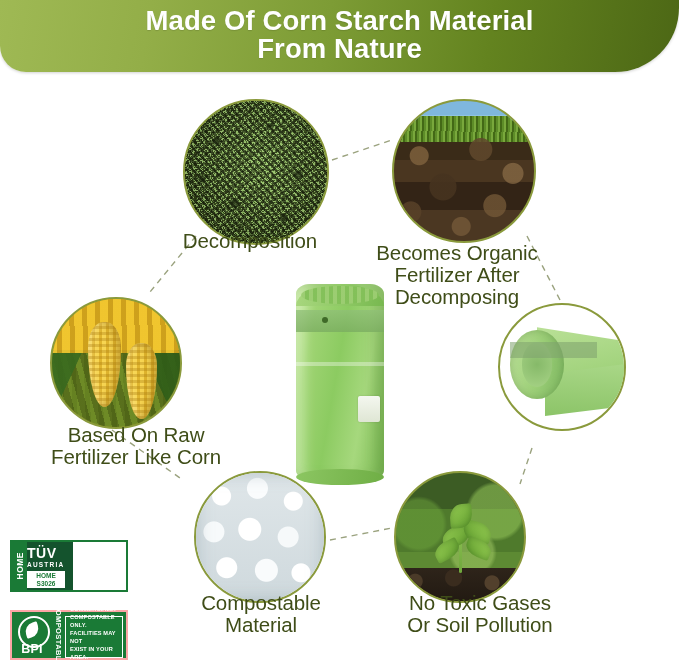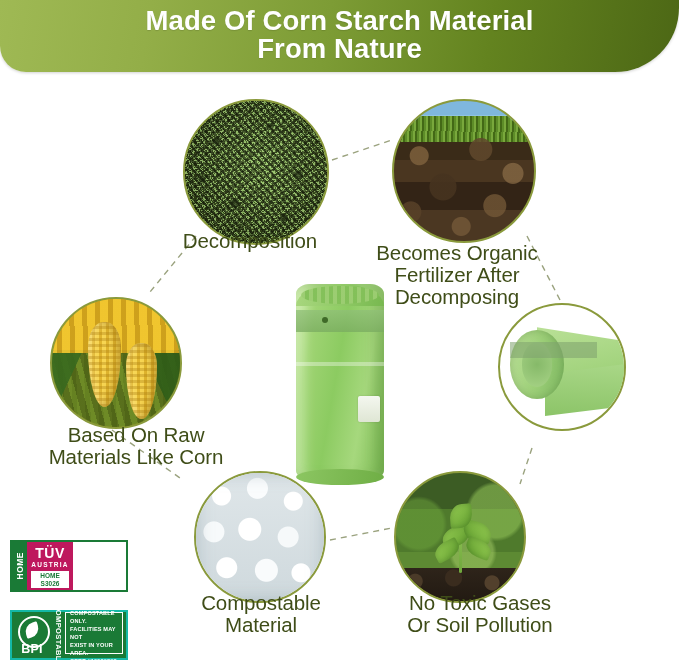--- a/index.html
+++ b/index.html
@@ -263,32 +263,32 @@
   #cert-tuv .home-strip span{writing-mode:vertical-rl;transform:rotate(180deg);}
   #cert-tuv .okpanel{
     flex:1;background:#ffffff;position:relative;display:flex;
     flex-direction:column;align-items:center;justify-content:center;padding-top:2px;
   }
   #cert-tuv .arrows{display:flex;gap:5px;margin-bottom:1px;}
   #cert-tuv .arrows svg{display:block;}
   #cert-tuv .okc{font-size:8px;color:#1a7a36;font-weight:bold;line-height:1;}
   #cert-tuv .sprout{margin-top:1px;}
   #cert-tuv .tuvpanel{
-    width:46px;background:#be185d;color:#ffffff;
-    display:flex;flex-direction:column;align-items:center;justify-content:flex-start;padding-top:4px;
+    width:46px;background:#14532d;color:#ffffff;
+    display:flex;flex-direction:column;justify-content:flex-start;padding-top:4px;
   }
   #cert-tuv .tuv{font-size:14px;font-weight:bold;line-height:1;letter-spacing:.5px;}
   #cert-tuv .austria{font-size:6.5px;font-weight:bold;letter-spacing:1.2px;line-height:1.4;}
   #cert-tuv .codebox{
     margin-top:2px;background:#ffffff;color:#1a7a36;width:38px;text-align:center;
     font-size:6.5px;font-weight:bold;line-height:1.15;padding:1px 0;
   }
   
   #cert-bpi{left:10px;top:610px;width:118px;height:50px;
-    border:2px solid #14b8a6;background:#1a7a36;box-sizing:border-box;display:flex;align-items:flex-start;}
+    border:2px solid #fca5a5;background:#1a7a36;box-sizing:border-box;display:flex;align-items:flex-end;}
   #cert-bpi .bpi-mark{
     width:40px;height:100%;position:relative;display:flex;
     align-items:flex-end;justify-content:center;color:#ffffff;
   }
   #cert-bpi .bpi-leafcircle{
     position:absolute;left:6px;top:4px;width:28px;height:28px;border-radius:50%;
     border:2.5px solid #ffffff;
   }
   #cert-bpi .bpi-leafcircle::after{
     content:"";position:absolute;left:5px;top:5px;width:14px;height:14px;
@@ -346,21 +346,21 @@
 Fertilizer After
 Decomposing</div>
 
   <div class="circle" id="c-corn">
     <div class="bg-cobs"></div>
     <div class="leaves"></div>
     <div class="cob" id="cob1"></div>
     <div class="cob" id="cob2"></div>
   </div>
   <div class="label" style="left:18px;top:424px;width:236px;">Based On Raw
-Materials Like Corn</div>
+Fertilizer Like Corn</div>
 
   <div class="circle" id="c-bags">
     <div class="sheet"></div>
     <div class="flap"></div>
     <div class="roll"></div>
     <div class="band"></div>
   </div>
 
   <div class="circle" id="c-pellets">
     <div class="pellets"></div>

